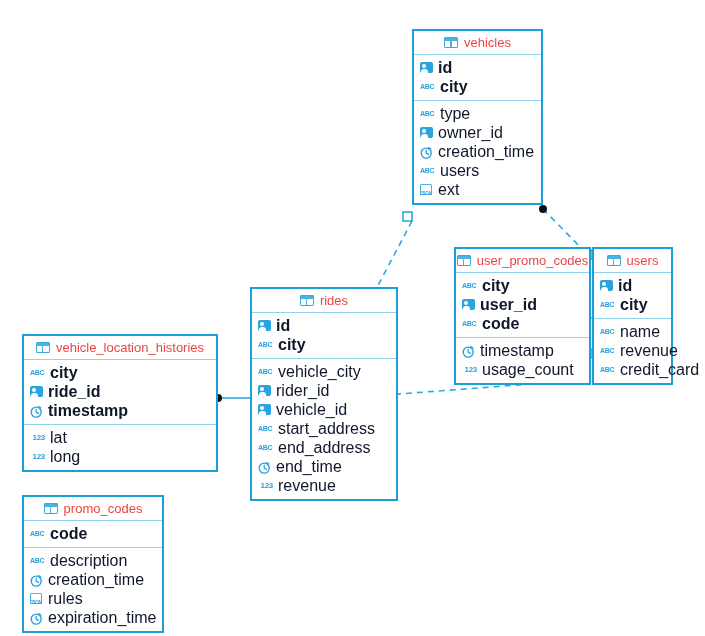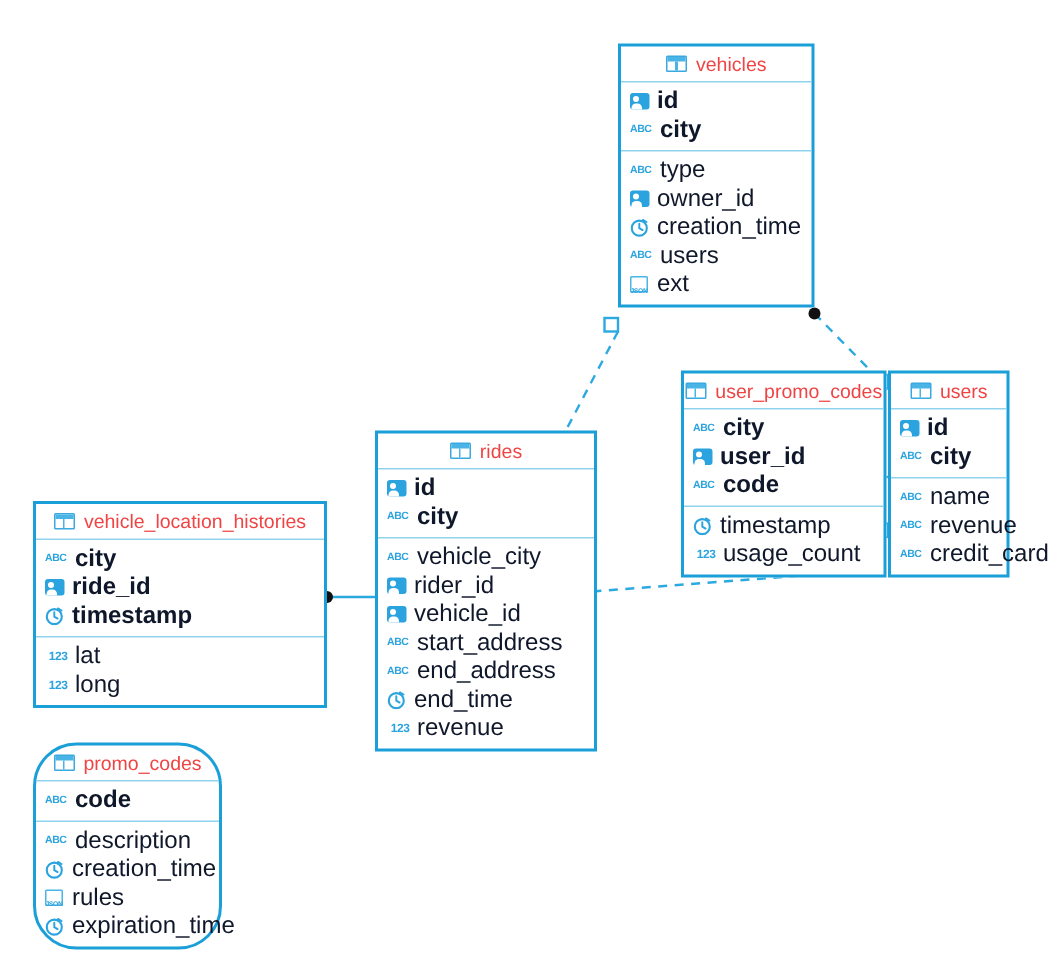--- a/index.html
+++ b/index.html
@@ -318,21 +318,21 @@
         <div class="col-row">
           <span class="ico ico-123">123</span>
           <span class="col-name">lat</span>
         </div>
         <div class="col-row">
           <span class="ico ico-123">123</span>
           <span class="col-name">long</span>
         </div>
       </div>
     </div>
-    <div class="table-node" style="left: 22px; top: 495px; width: 126px; border-radius: 29px;">
+    <div class="table-node" style="left: 22px; top: 495px; width: 142px;">
       <div class="tbl-header">
         <span class="ico ico-table"></span>
         <span class="tbl-title">promo_codes</span>
       </div>
       <div class="pk-section">
         <div class="col-row pk">
           <span class="ico ico-abc">ABC</span>
           <span class="col-name">code</span>
         </div>
       </div>

